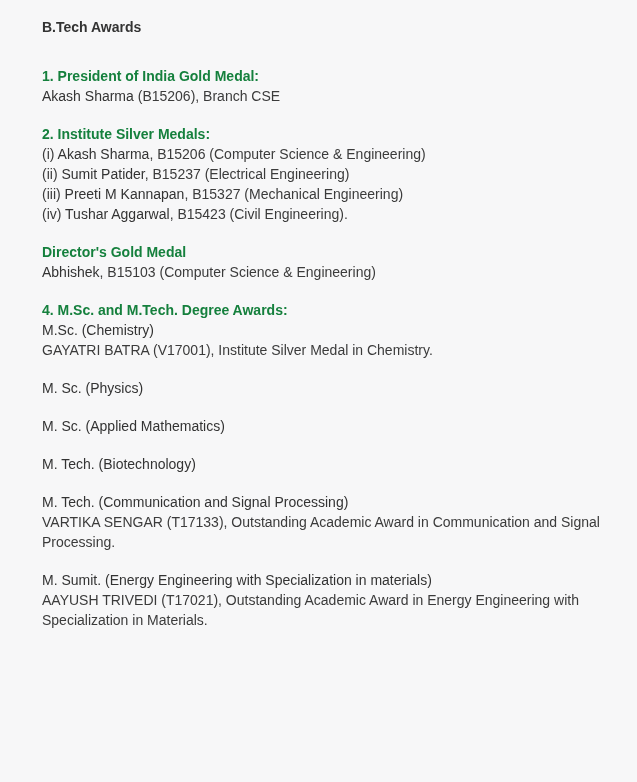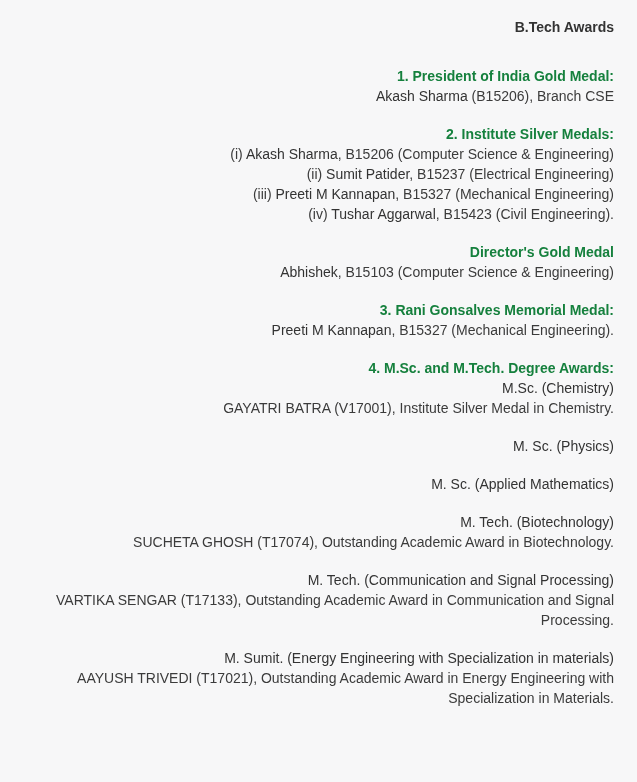--- a/index.html
+++ b/index.html
@@ -13,21 +13,20 @@
     font-family: "Liberation Sans", "DejaVu Sans", sans-serif;
     font-size: 14px;
     line-height: 20px;
     color: #3b3b3b;
     overflow: hidden;
   }
   .page {
     padding: 17px 23px 0 42px;
     box-sizing: border-box;
     width: 637px;
-    text-align: right;
   }
   .content {
     max-width: 572px;
   }
   .page-title {
     font-size: 14px;
     line-height: 20px;
     font-weight: bold;
     color: #333333;
     margin: 0 0 29px 0;
@@ -68,37 +67,32 @@
           <div class="line"><span class="regular">(i) </span><span class="bold">Akash Sharma</span><span class="regular">, B15206 (Computer Science &amp; Engineering)</span></div>
           <div class="line"><span class="regular">(ii) </span><span class="bold">Sumit Patider</span><span class="regular">, B15237 (Electrical Engineering)</span></div>
           <div class="line"><span class="regular">(iii) </span><span class="bold">Preeti M Kannapan</span><span class="regular">, B15327 (Mechanical Engineering)</span></div>
           <div class="line"><span class="regular">(iv) </span><span class="bold">Tushar Aggarwal</span><span class="regular">, B15423 (Civil Engineering).</span></div>
         </div>
         <div class="section">
           <div class="line"><span class="heading">Director's Gold Medal</span></div>
           <div class="line"><span class="bold">Abhishek</span><span class="regular">, B15103 (Computer Science &amp; Engineering)</span></div>
         </div>
         <div class="section">
-          <div class="line"><span class="heading">3. Rani Gonsalves Memorial Medal:</span></div>
-          <div class="line"><span class="bold">Preeti M Kannapan</span><span class="regular">, B15327 (Mechanical Engineering).</span></div>
-        </div>
-        <div class="section">
           <div class="line"><span class="heading">4. M.Sc. and M.Tech. Degree Awards:</span></div>
           <div class="line"><span class="bold">M.Sc. (Chemistry)</span></div>
           <div class="line"><span class="regular">GAYATRI BATRA (V17001), Institute Silver Medal in Chemistry.</span></div>
         </div>
         <div class="section">
           <div class="line"><span class="bold">M. Sc. (Physics)</span></div>
         </div>
         <div class="section">
           <div class="line"><span class="bold">M. Sc. (Applied Mathematics)</span></div>
         </div>
         <div class="section">
           <div class="line"><span class="bold">M. Tech. (Biotechnology)</span></div>
-          <div class="line"><span class="regular">SUCHETA GHOSH (T17074), Outstanding Academic Award in Biotechnology.</span></div>
         </div>
         <div class="section">
           <div class="line"><span class="bold">M. Tech. (Communication and Signal Processing)</span></div>
           <div class="line"><span class="regular">VARTIKA SENGAR (T17133), Outstanding Academic Award in Communication and Signal Processing.</span></div>
         </div>
         <div class="section">
           <div class="line"><span class="bold">M. Sumit. (Energy Engineering with Specialization in materials)</span></div>
           <div class="line"><span class="regular">AAYUSH TRIVEDI (T17021), Outstanding Academic Award in Energy Engineering with Specialization in Materials.</span></div>
         </div>
       </div>

